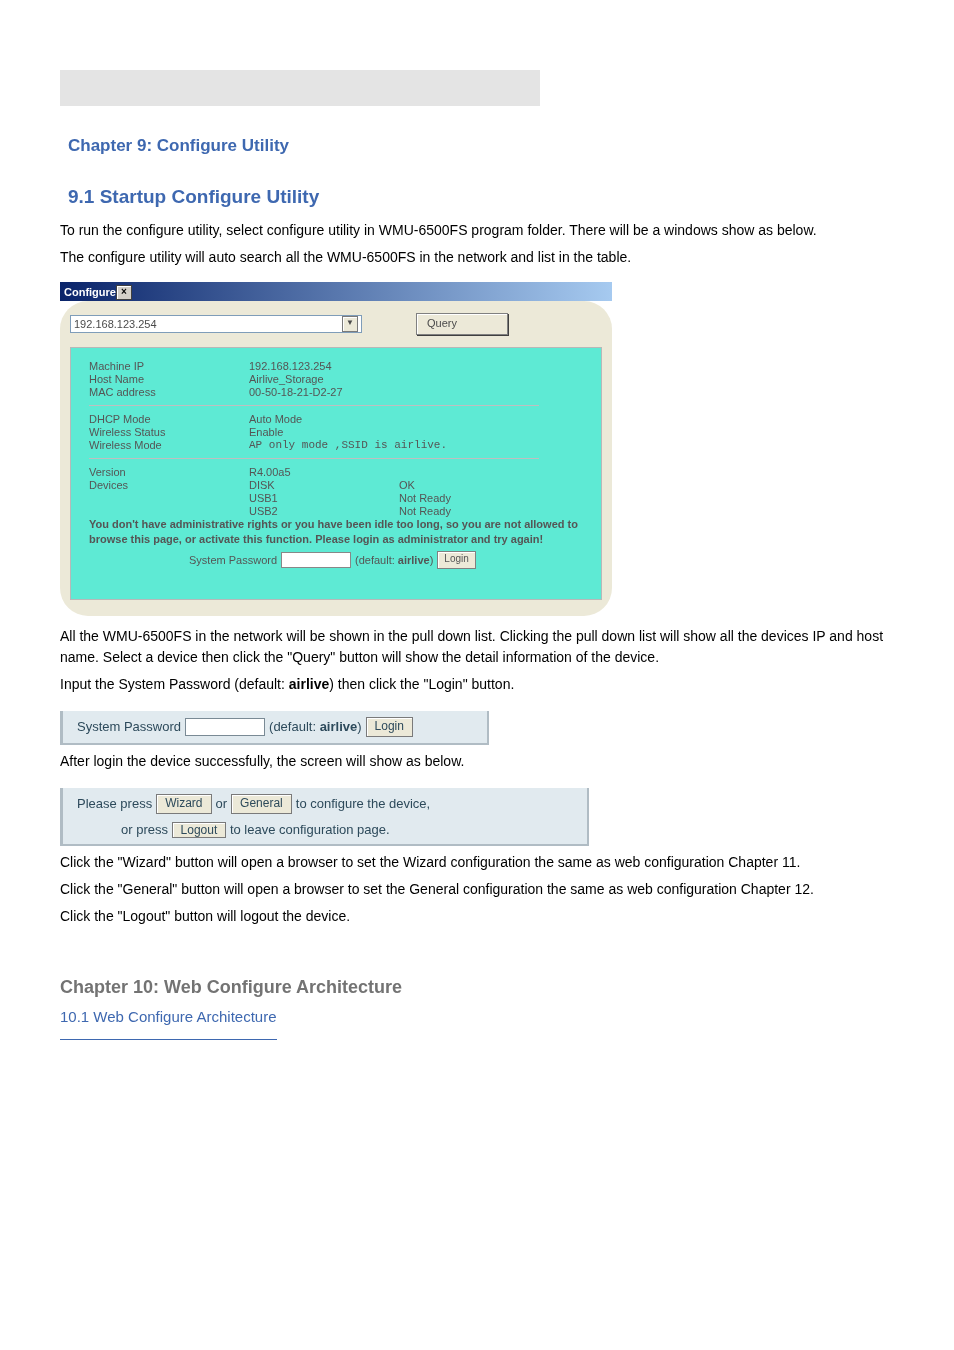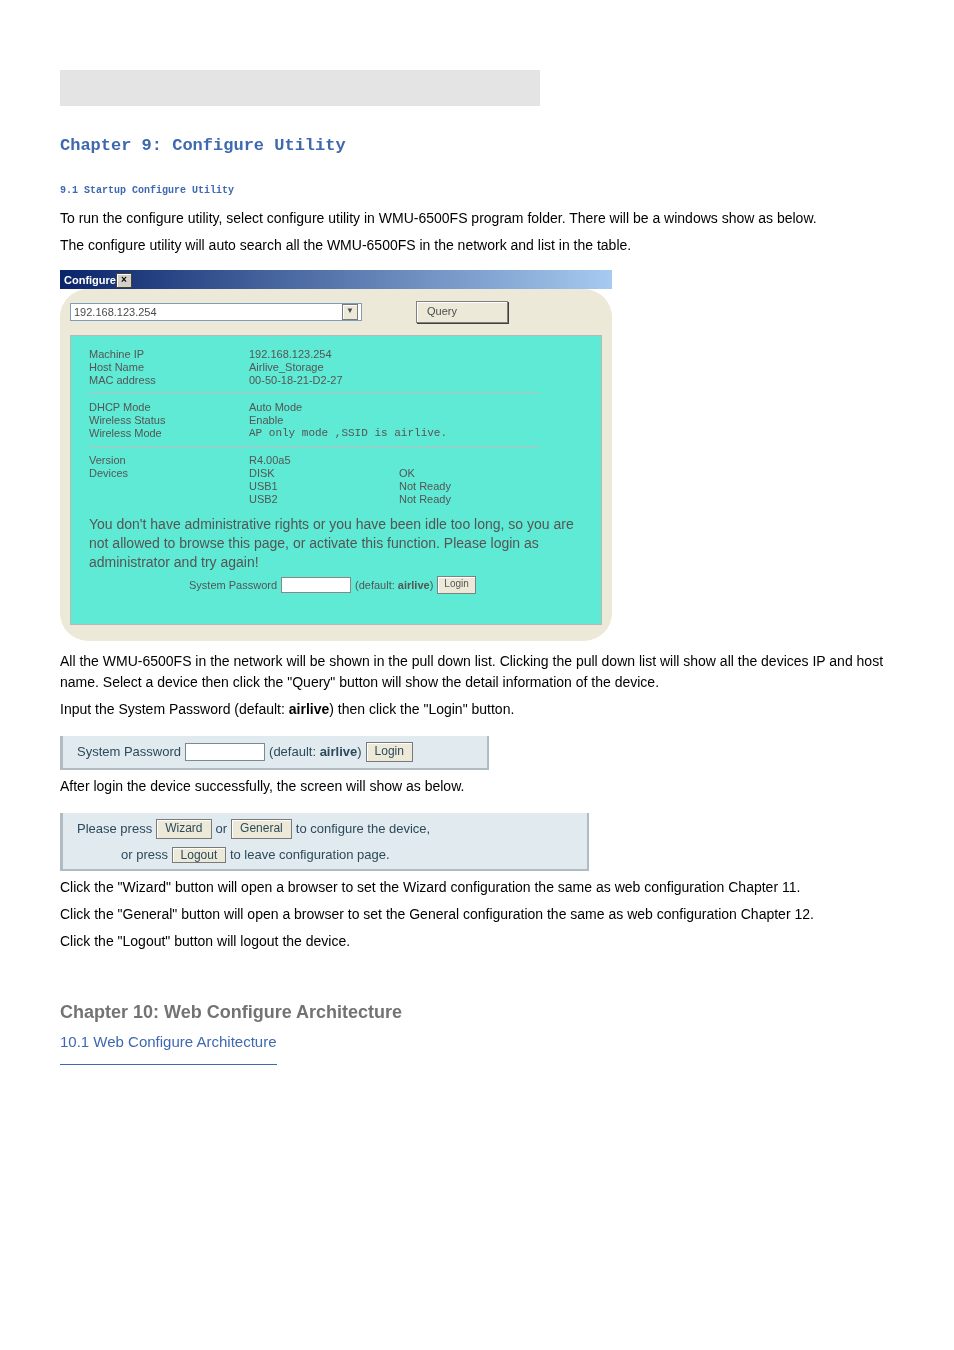--- a/index.html
+++ b/index.html
@@ -19,22 +19,22 @@
   .gray-strip {
     background: #e4e4e4;
     height: 36px;
     width: 480px;
     margin: 70px 0 20px 0;
   }
   .section-heading {
     font-size: 17px;
     font-weight: bold;
     color: #3e68b0;
-    margin: 30px 0 12px 0;
-    font-family: Liberation Mono, monospace;
+    margin: 30px 0 12px 8px;
+    font-family: Liberation Sans, sans-serif;
   }
   .body-text {
     font-size: 14px;
     line-height: 1.5;
     color: #000;
     margin: 6px 0;
   }
   .strong { font-weight: bold; }
   
   .win {
@@ -130,24 +130,24 @@
   }
   .info-grid .label { color: #555; }
   .info-grid .val { color: #555; }
   .sep {
     grid-column: 1 / -1;
     border-top: 1px solid #bfbfbf;
     margin: 6px 0;
     height: 0;
   }
   .auth-msg {
-    font-size: 14px;
+    font-size: 11px;
     color: #555;
-    margin-top: 10px;
     line-height: 1.35;
+    font-weight: bold;
   }
   .login-row {
     display: flex;
     align-items: center;
     gap: 4px;
     font-size: 11px;
     color: #555;
     margin-top: 4px;
     margin-left: 100px;
   }
@@ -226,21 +226,21 @@
   }
 </style>
 </head>
 <body>
 
 <div class="page">
 
   <div class="gray-strip"></div>
 
   <div class="section-heading">Chapter 9: Configure Utility</div>
-  <div class="section-heading" style="font-size:10px;">9.1 Startup Configure Utility</div>
+  <div class="section-heading" style="font-size:19px;">9.1 Startup Configure Utility</div>
 
   <p class="body-text">To run the configure utility, select configure utility in WMU-6500FS program folder. There will be a windows show as below.</p>
   <p class="body-text">The configure utility will auto search all the WMU-6500FS in the network and list in the table.</p>
 
   <div class="win">
     <div class="titlebar">
       <span>Configure</span>
       <span class="close">×</span>
     </div>
     <div class="win-body">

